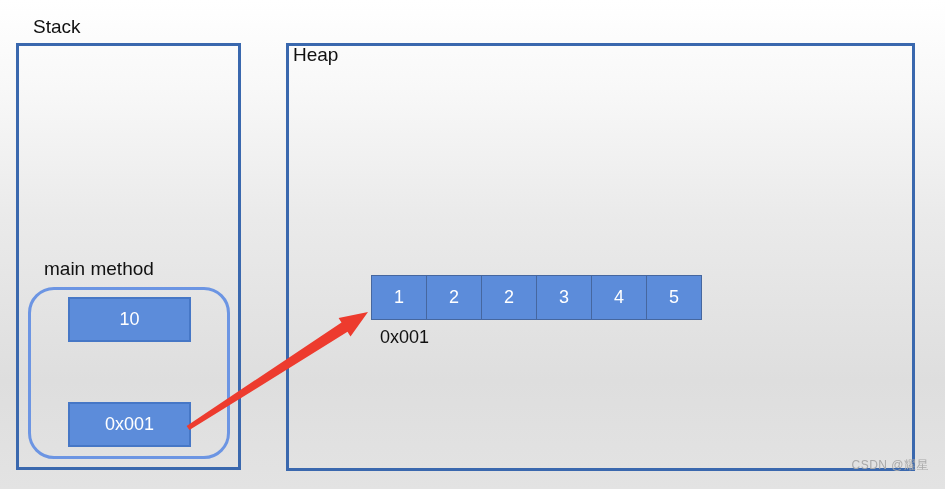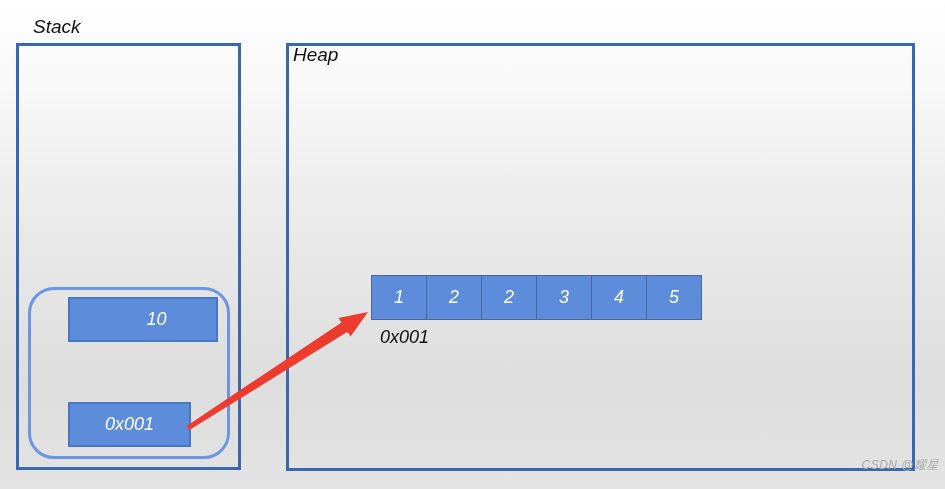--- a/index.html
+++ b/index.html
@@ -5,21 +5,20 @@
   html, body { margin: 0; padding: 0; }
   body {
     width: 945px; height: 489px;
     font-family: "Liberation Sans", sans-serif;
     overflow: hidden;
   }
   .canvas {
     position: relative;
     width: 945px; height: 489px;
     background: linear-gradient(180deg, #ffffff 0%, #f8f8f8 18%, #eaeaea 45%, #dedede 78%, #e3e3e3 100%);
-    font-style: italic;
   }
   .region-title {
     position: absolute;
     font-size: 19px;
     color: #111111;
     line-height: 22px;
   }
   .stack-title { left: 33px; top: 16px; }
   .heap-title  { left: 293px; top: 16px; margin-top: 28px; }
 
@@ -57,21 +56,21 @@
     left: 68px;
     width: 119px; height: 41px;
     background: #5c8cda;
     border: 2px solid #4677c6;
     color: #ffffff;
     font-size: 18px;
     display: flex;
     align-items: center;
     justify-content: center;
   }
-  .var-box.v0 { top: 297px; padding-left: 27px; }
+  .var-box.v0 { top: 297px; }
   .var-box.v1 { top: 351px; }
   .var-box.v2 { top: 402px; }
 
   .heap-array {
     position: absolute;
     left: 371px; top: 275px;
     display: flex;
   }
   .array-cell {
     width: 54px; height: 43px;
@@ -95,39 +94,40 @@
 
   .arrow-layer {
     position: absolute;
     left: 0; top: 0;
     width: 945px; height: 489px;
     pointer-events: none;
   }
 
   .watermark {
     position: absolute;
-    right: 6px; top: 457px;
+    right: 16px; top: 457px;
     font-size: 12px;
     color: #a9a9a9;
     letter-spacing: 0.5px;
   }
 </style>
 </head>
 <body>
 
 <div class="canvas">
 
   <div class="region-title stack-title">Stack</div>
 
   <div class="stack-box"></div>
 
   <div class="region-title heap-title">Heap</div>
 
   <div class="heap-box"></div>
 
+  <div class="frame-label">main method</div>
 
   <div class="stack-frame"></div>
 
   <div class="var-box v0">10</div>
   <div class="var-box v2">0x001</div>
 
   <div class="heap-array">
     <div class="array-cell">1</div>
     <div class="array-cell">2</div>
     <div class="array-cell">2</div>

